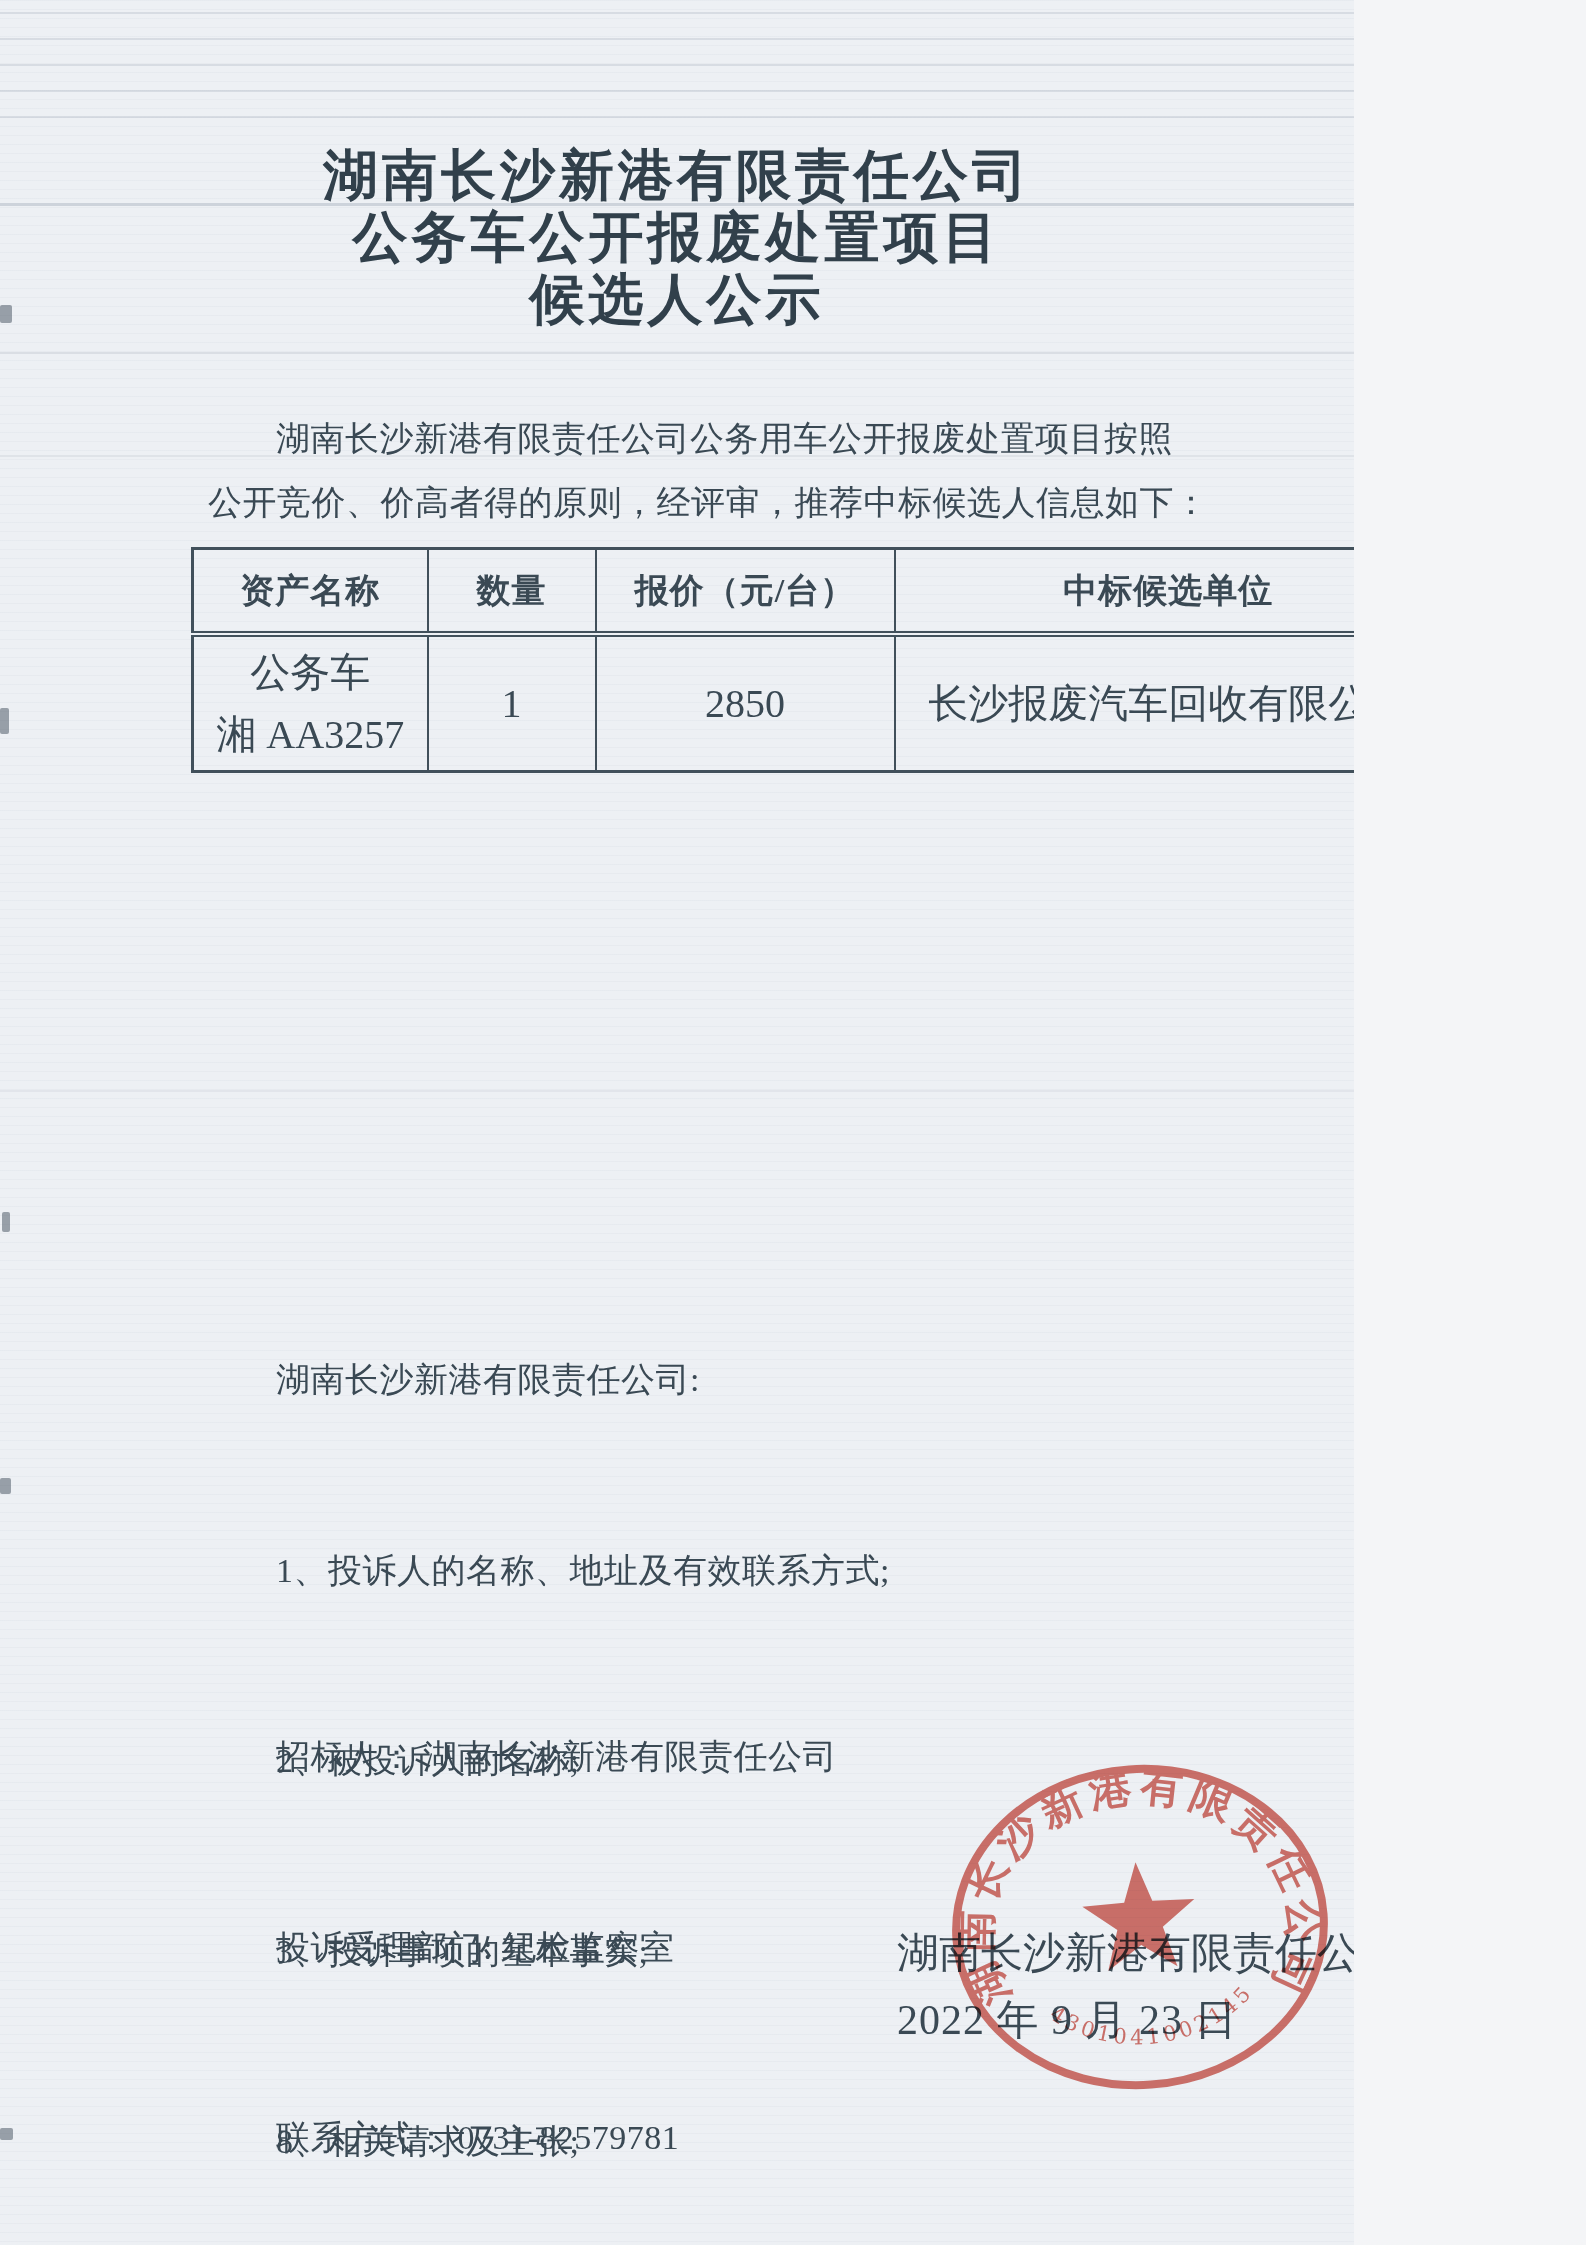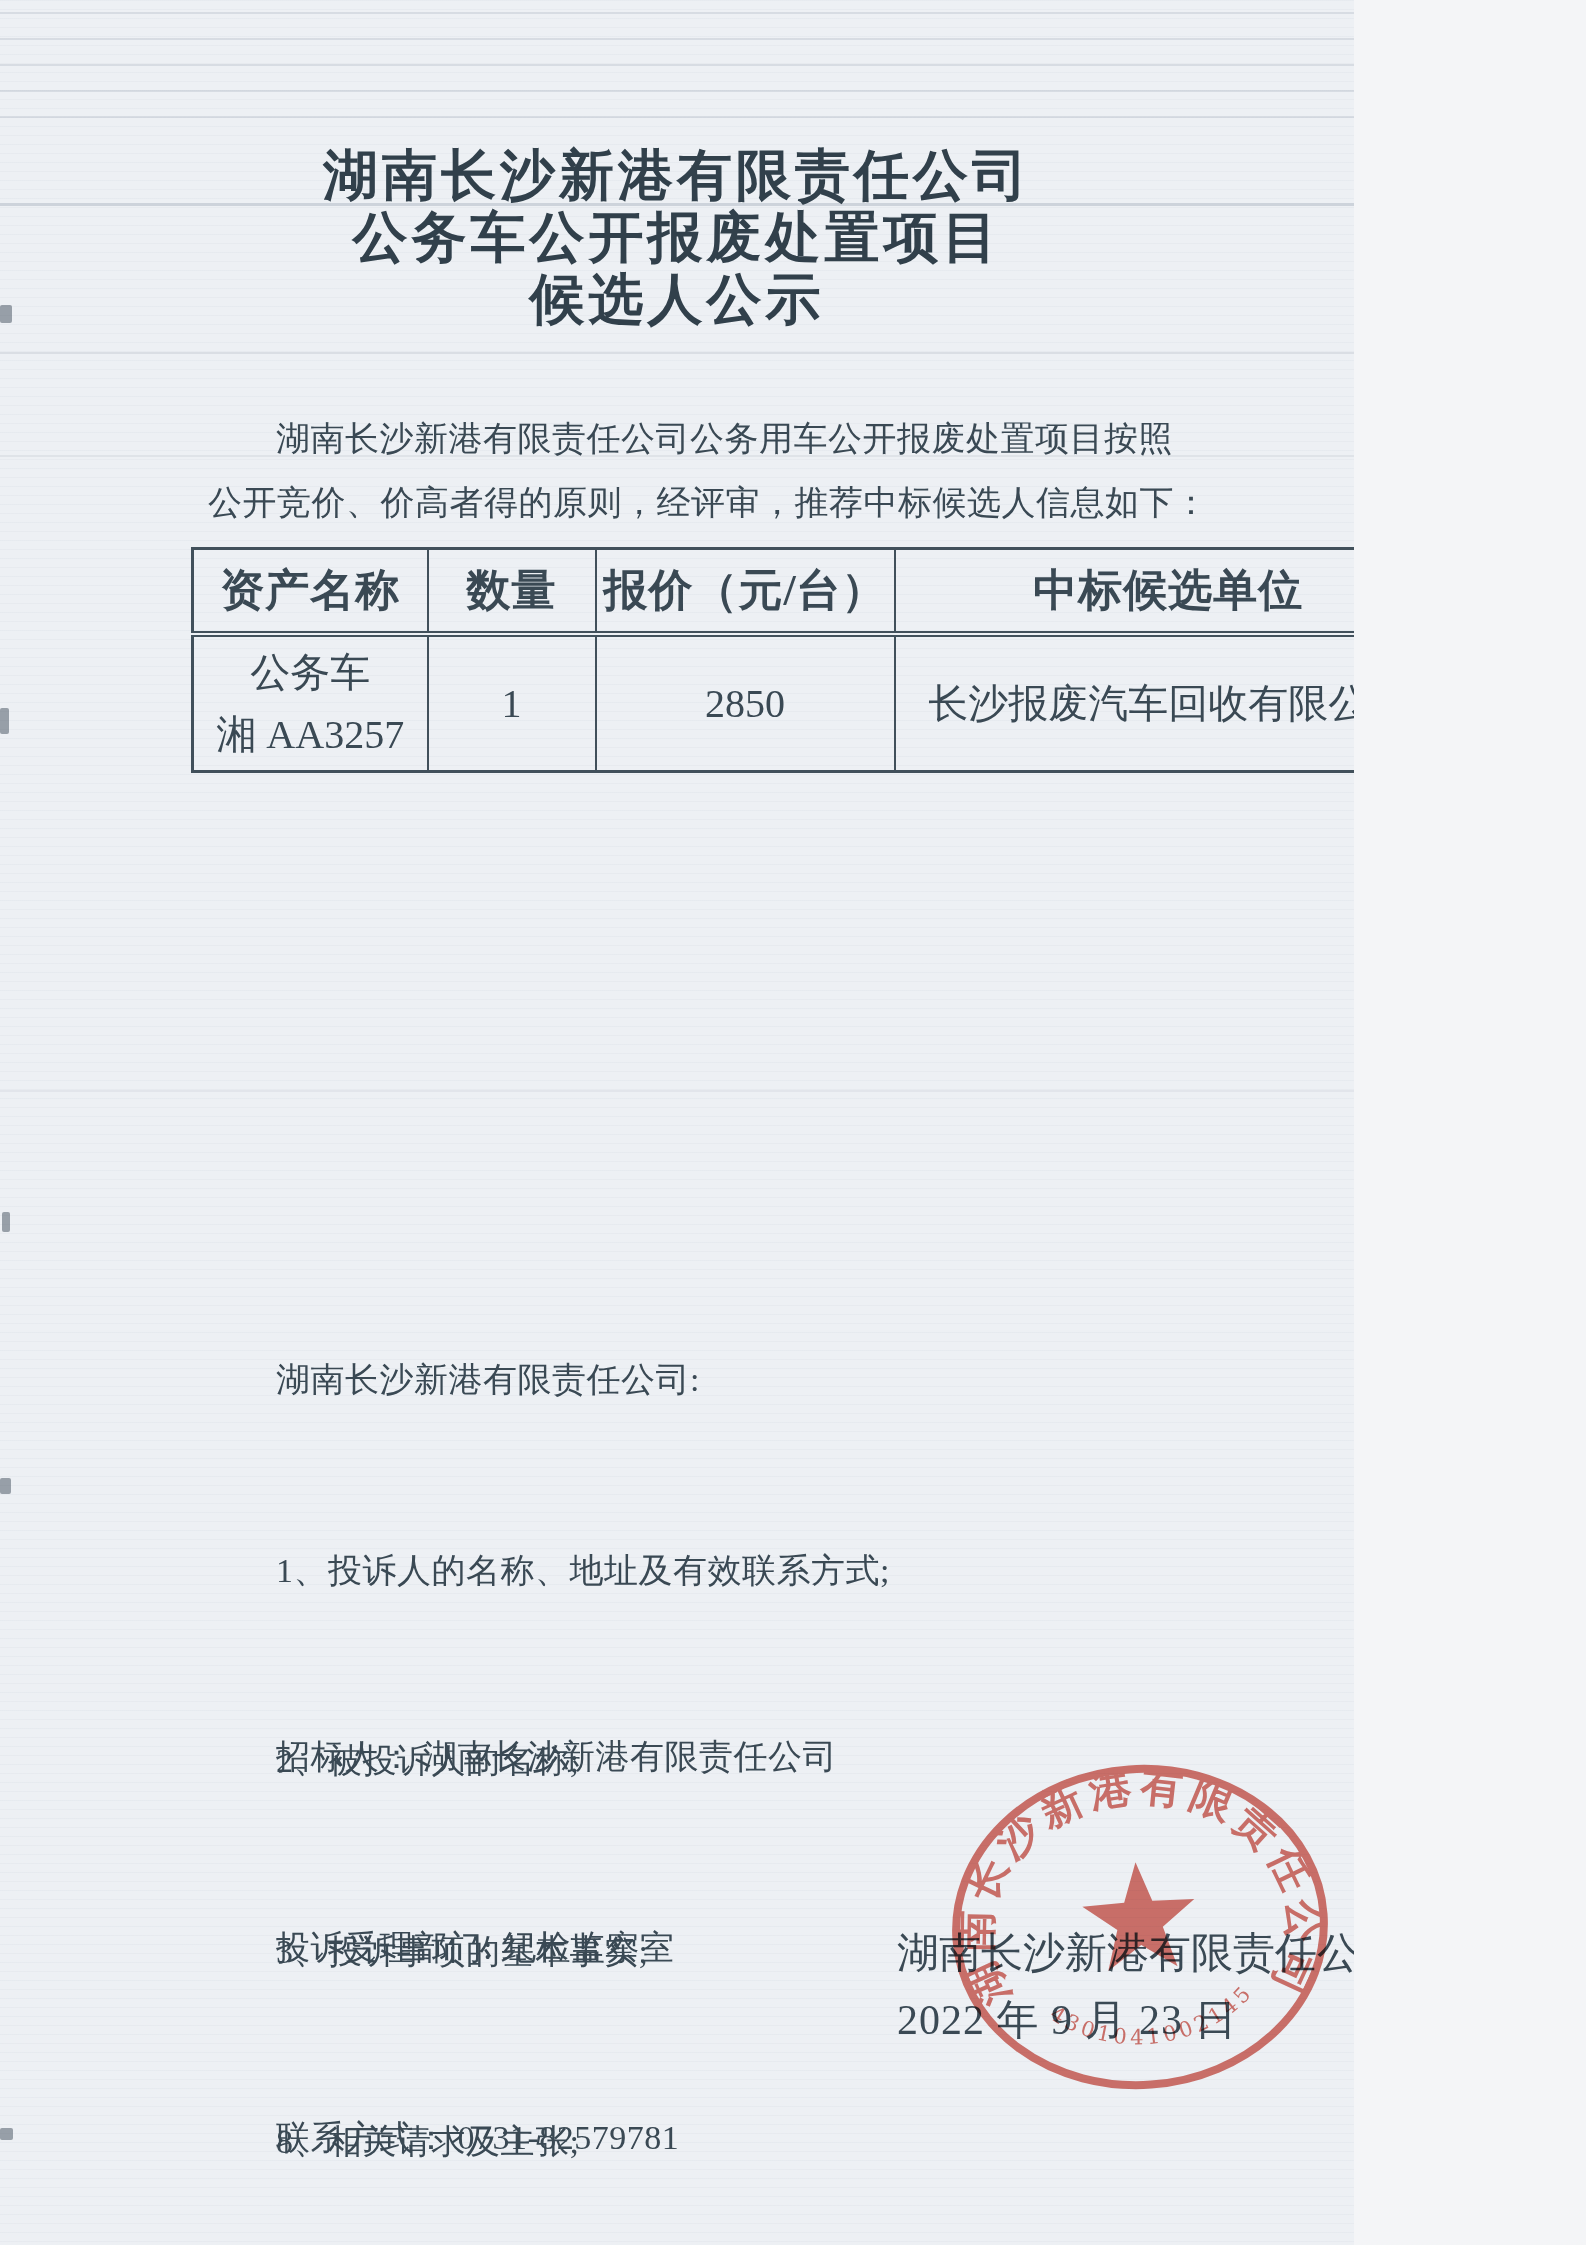--- a/index.html
+++ b/index.html
@@ -51,21 +51,21 @@
     position:absolute;left:191px;top:547px;width:1250px;height:217px;
     border-collapse:collapse;table-layout:fixed;
     font-size:40px;color:#3a4954;
   }
   table.results th,table.results td{
     border:2px solid #41505b;text-align:center;vertical-align:middle;
     padding:0;overflow:hidden;
   }
   table.results{border:3px solid #41505b;}
   table.results th{
-    height:81px;font-weight:bold;font-size:44px;letter-spacing:1px;
+    height:81px;font-weight:bold;font-size:34px;letter-spacing:1px;
     border-bottom:6px double #41505b;
   }
   table.results td{height:133px;}
   td.asset-cell{white-space:pre-line;line-height:62px;}
   
   .sign-company{
     position:absolute;left:897px;top:1922px;width:504px;
     font-size:42px;line-height:63px;text-align:center;letter-spacing:0px;
   }
   .sign-date{

